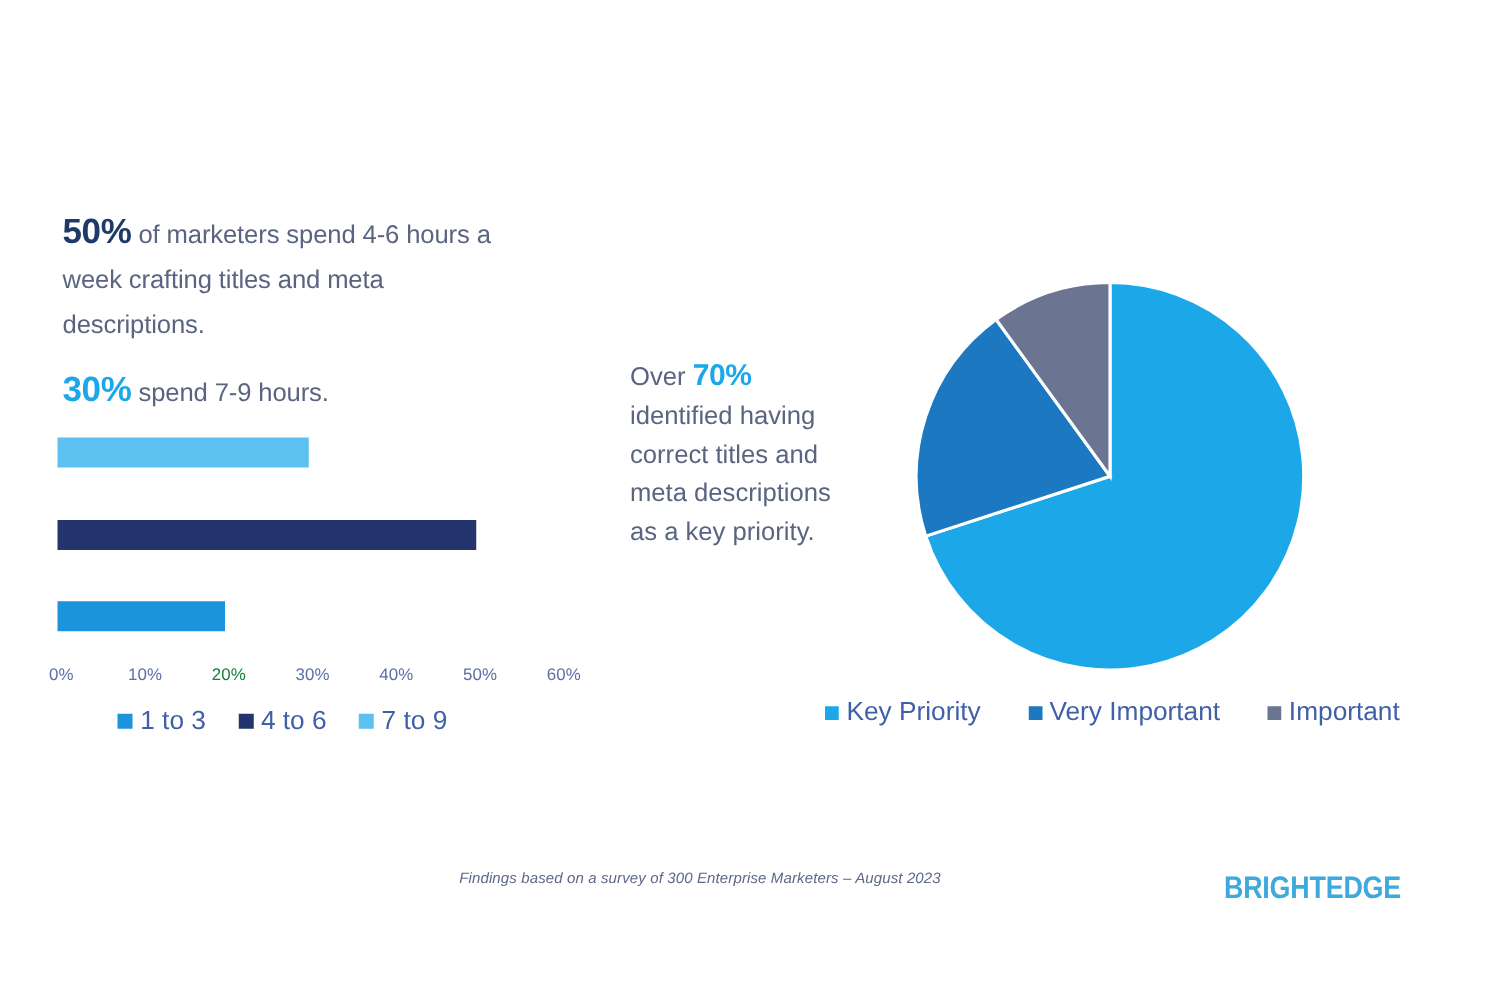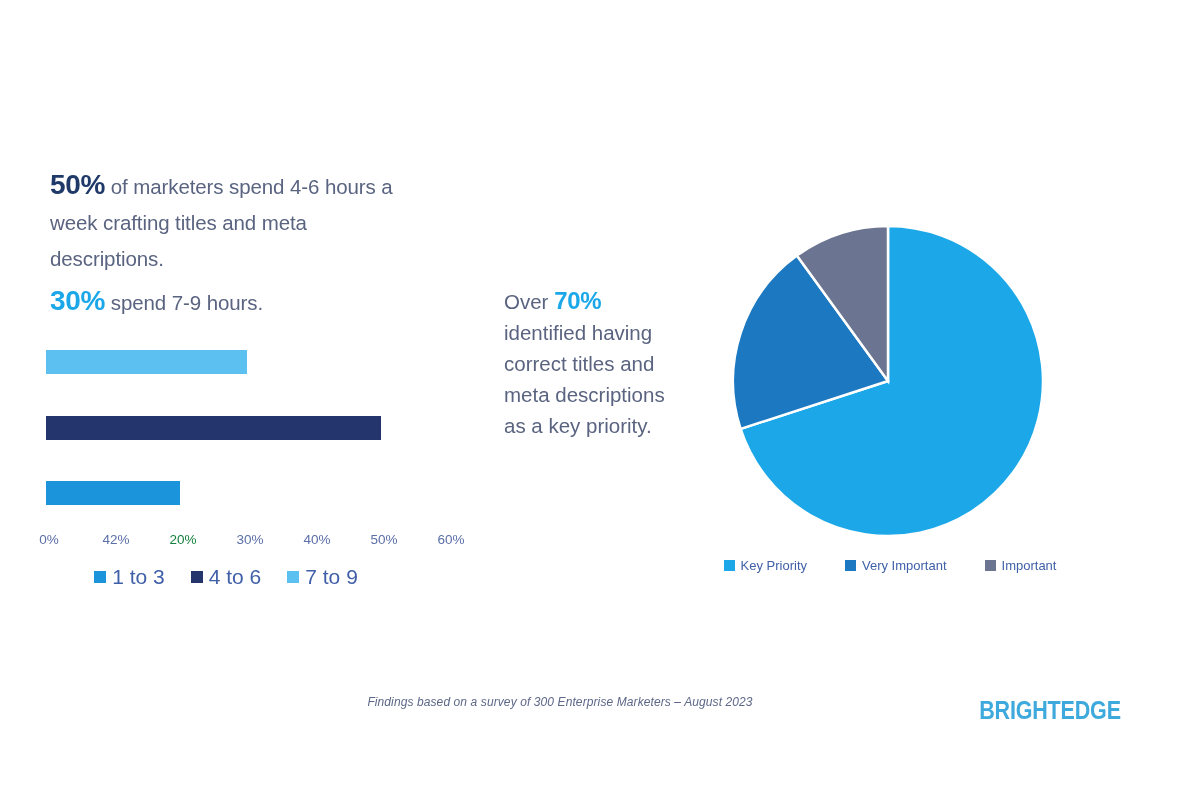--- a/index.html
+++ b/index.html
@@ -27,24 +27,24 @@
   #stat-1 {
     left: 50px;
     top: 167px;
     width: 350px;
     font-size: 20.5px;
     line-height: 36px;
     letter-spacing: -0.1px;
   }
   #stat-2 {
     left: 50px;
-    top: 283px;
+    top: 300px;
     width: 350px;
     font-size: 20.5px;
-    line-height: 36px;
+    line-height: 24px;
     letter-spacing: -0.1px;
   }
   .big-num {
     font-size: 28px;
     font-weight: bold;
     letter-spacing: -0.3px;
   }
   .navy-num { color: #1f3a68; }
   .cyan-num { color: #1ca8e8; }
   .stat-text { }
@@ -144,21 +144,21 @@
     position: absolute;
     left: 640px;
     top: 558px;
     width: 500px;
     display: flex;
     justify-content: center;
     align-items: center;
     gap: 38px;
   }
   #pie-legend .legend-label {
-    font-size: 13px;
+    font-size: 21px;
     color: #3f5fa8;
   }
   #pie-legend .legend-swatch {
     width: 11px;
     height: 11px;
   }
 
   
   #footnote {
     position: absolute;
@@ -203,21 +203,21 @@
       <div class="bar" style="width: 201px; background: rgb(92, 192, 240);"></div>
     </div>
     <div class="bar-row" id="bar-row-1">
       <div class="bar" style="width: 335px; background: rgb(36, 53, 110);"></div>
     </div>
     <div class="bar-row" id="bar-row-2">
       <div class="bar" style="width: 134px; background: rgb(28, 148, 220);"></div>
     </div>
     <div id="bar-axis">
         <div class="axis-tick" style="left: 49px; color: rgb(91, 111, 168);">0%</div>
-        <div class="axis-tick" style="left: 116px; color: rgb(91, 111, 168);">42%</div>
+        <div class="axis-tick" style="left: 116px; color: rgb(91, 111, 168);">10%</div>
         <div class="axis-tick" style="left: 183px; color: #15803d;">20%</div>
         <div class="axis-tick" style="left: 250px; color: rgb(91, 111, 168);">30%</div>
         <div class="axis-tick" style="left: 317px; color: rgb(91, 111, 168);">40%</div>
         <div class="axis-tick" style="left: 384px; color: rgb(91, 111, 168);">50%</div>
         <div class="axis-tick" style="left: 451px; color: rgb(91, 111, 168);">60%</div>
       </div>
     <div id="bar-legend">
         <div class="legend-item">
           <span class="legend-swatch" style="background: rgb(28, 148, 220);"></span>
           <span class="legend-label">1 to 3</span>

